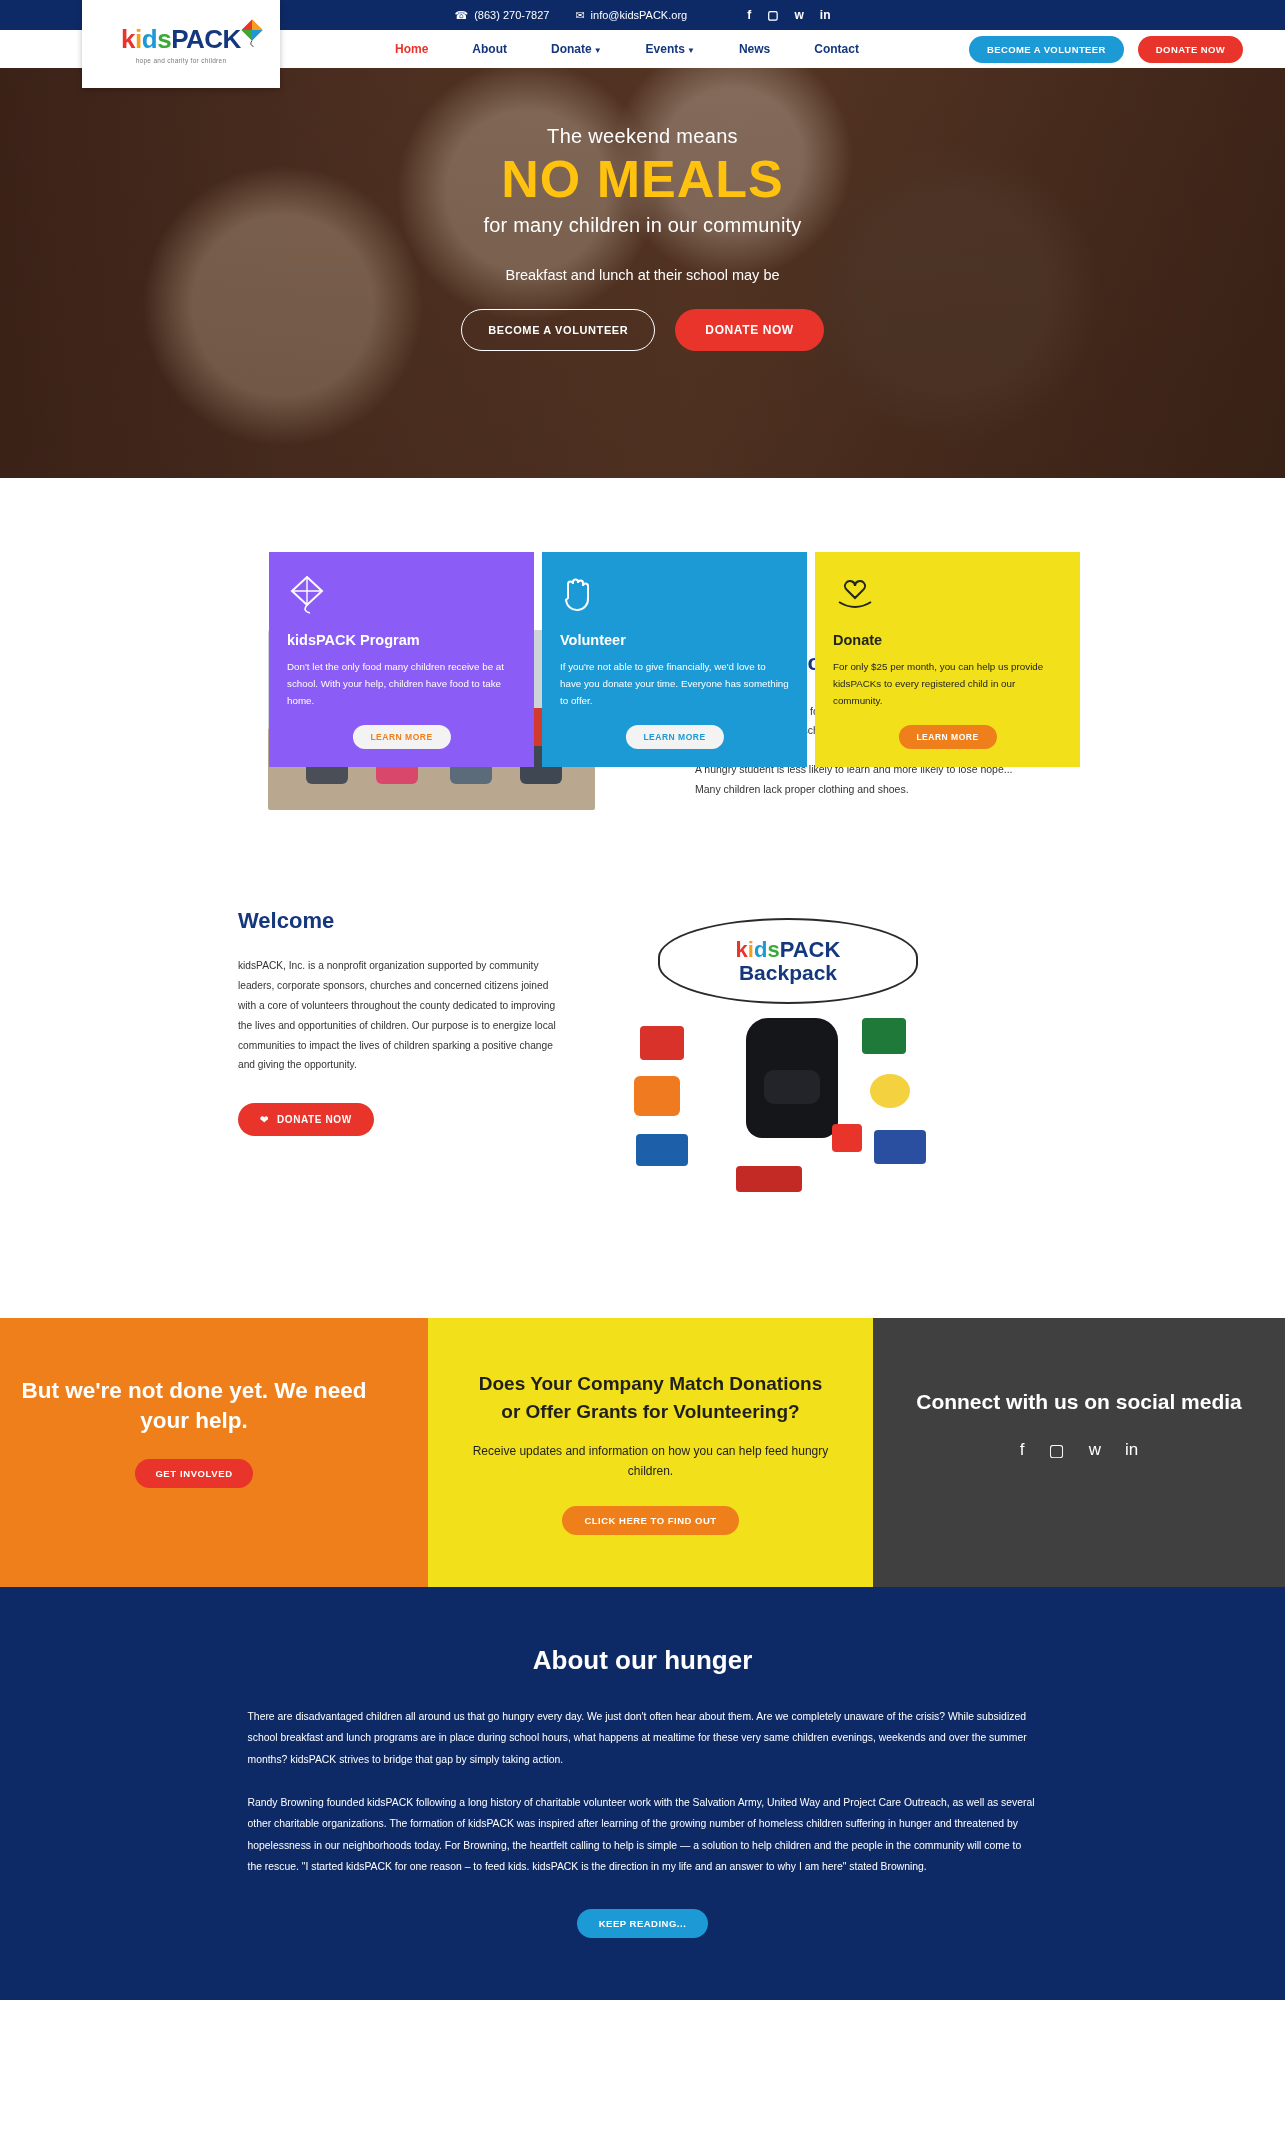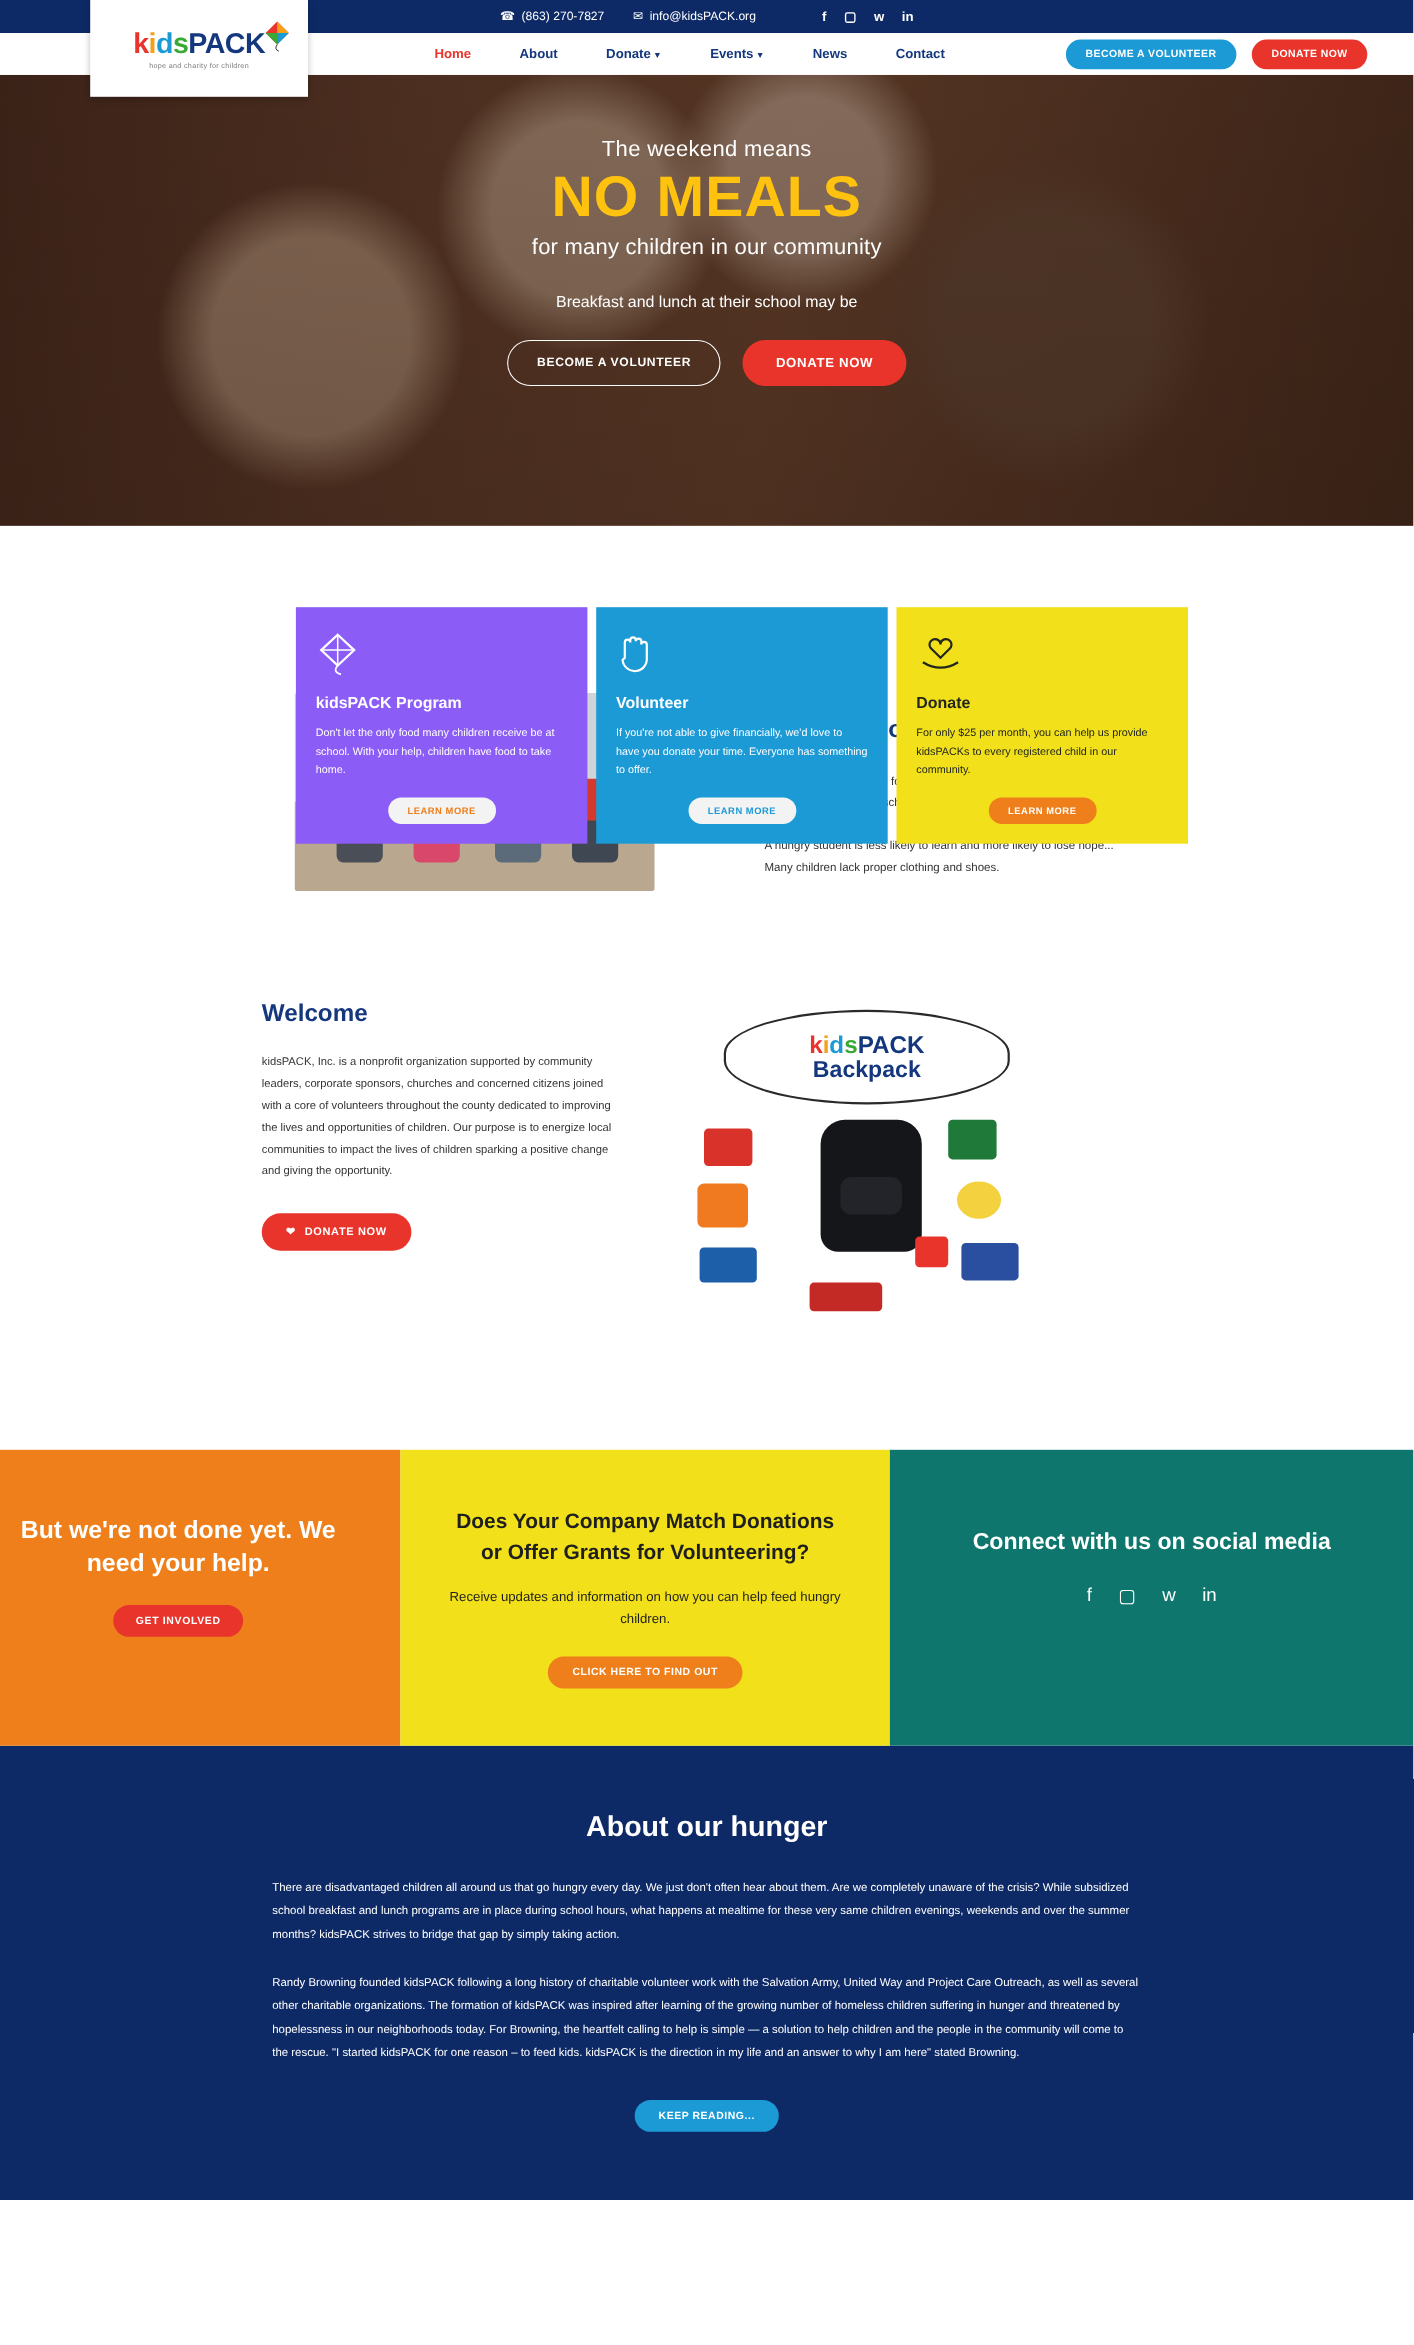--- a/index.html
+++ b/index.html
@@ -194,40 +194,40 @@
   }
   .backpack::before {
     content: ""; position: absolute; left: 18px; top: 52px; width: 56px; height: 34px;
     background: #23242a; border-radius: 10px;
   }
   .snack { position: absolute; border-radius: 4px; }
 
   
   .panels { display: flex; margin-top: 90px; }
   .panel-orange {
-    width: 364px; background: #ee7f1b; color: #fff;
+    width: 428px; background: #ee7f1b; color: #fff;
     padding: 58px 40px 58px 0; text-align: center;
   }
   .panel-orange h3 { font-size: 22.5px; font-weight: bold; line-height: 1.35; }
   .panel-orange .pbtn {
     margin-top: 22px; background: #e8342a; border: none; color: #fff;
     border-radius: 16px; padding: 9px 20px; font-size: 9.5px; font-weight: bold; letter-spacing: .6px; cursor: pointer;
   }
   .panel-yellow {
     width: 445px; background: #f1e01a; color: #1f1f1f;
     padding: 52px 42px; text-align: center;
   }
   .panel-yellow h3 { font-size: 19px; font-weight: bold; line-height: 1.45; }
   .panel-yellow p { font-size: 12px; line-height: 1.7; margin-top: 16px; }
   .panel-yellow .pbtn {
     margin-top: 24px; background: #ee7f1b; border: none; color: #fff;
     border-radius: 16px; padding: 9px 22px; font-size: 9.5px; font-weight: bold; letter-spacing: .5px; cursor: pointer;
   }
   .panel-blue {
-    flex: 1; background: #0f766e; color: #fff;
+    flex: 1; background: #404040; color: #fff;
     padding: 72px 30px; text-align: center;
   }
   .panel-blue h3 { font-size: 21px; font-weight: bold; }
   .panel-blue .socials { display: flex; justify-content: center; gap: 24px; margin-top: 26px; font-size: 17px; }
 
   
   .about {
     background: #0e2a66; color: #fff;
     padding: 58px 0 62px 0; text-align: center;
   }

